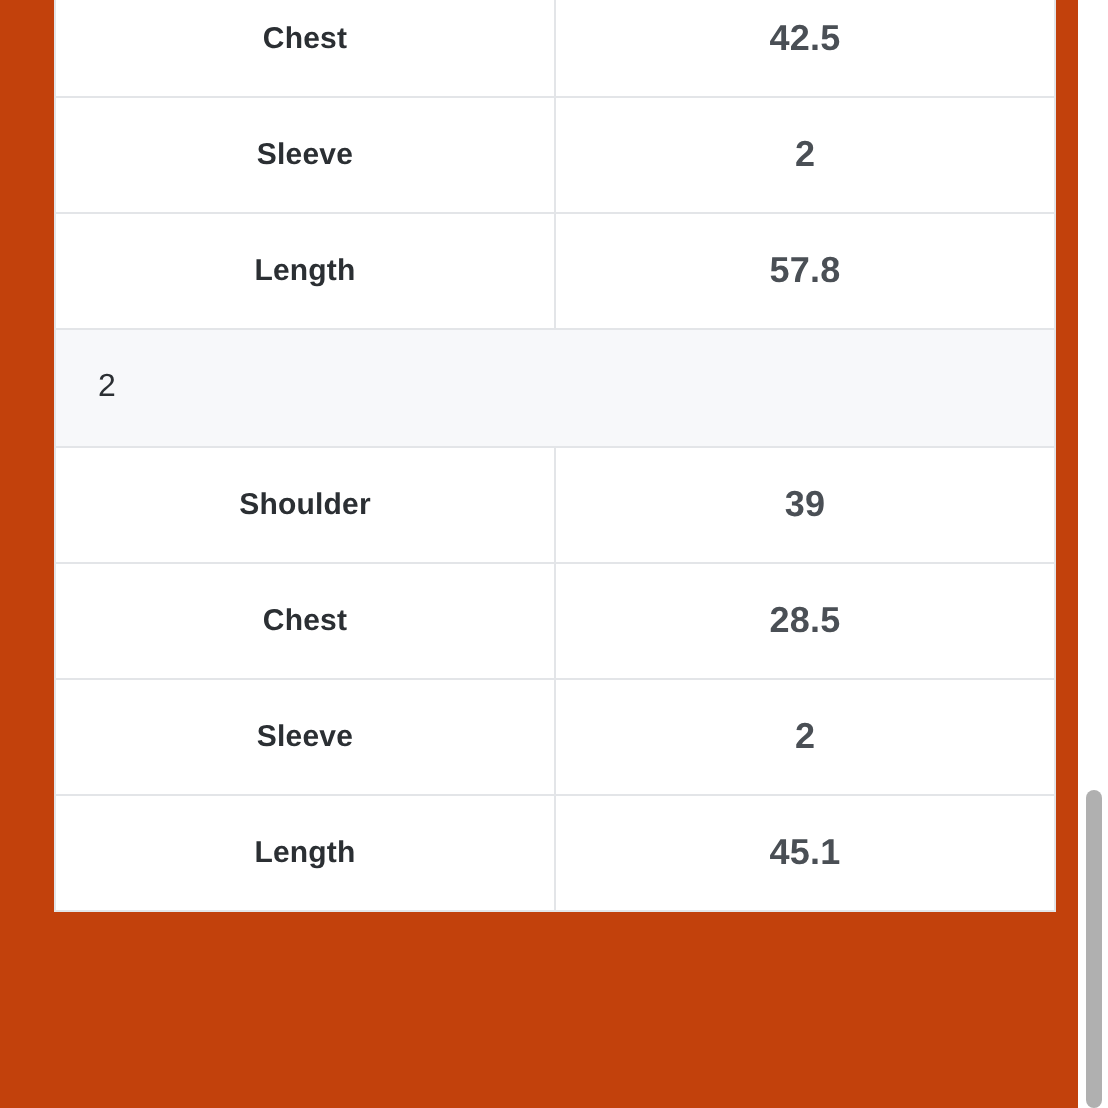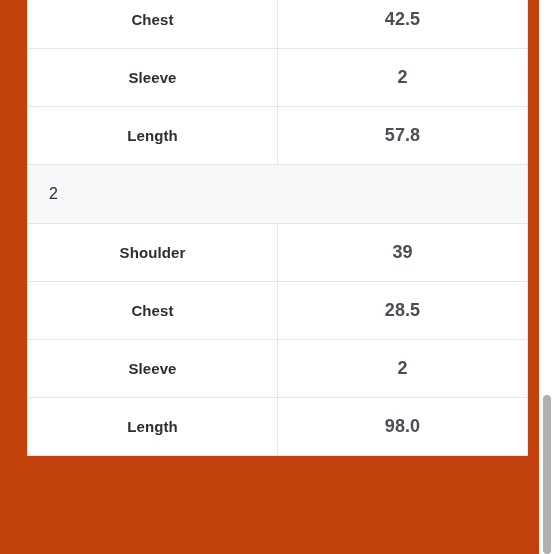--- a/index.html
+++ b/index.html
@@ -162,21 +162,21 @@
         <td>
           <span class="cell-value">2</span>
         </td>
       </tr>
 
       <tr class="measure-row">
         <td>
           <span class="cell-label">Length</span>
         </td>
         <td>
-          <span class="cell-value">98.0</span>
+          <span class="cell-value">45.1</span>
         </td>
       </tr>
 
     </tbody>
   </table>
 
   <div class="scrollbar-track">
     <div class="scrollbar-thumb"></div>
   </div>
 

